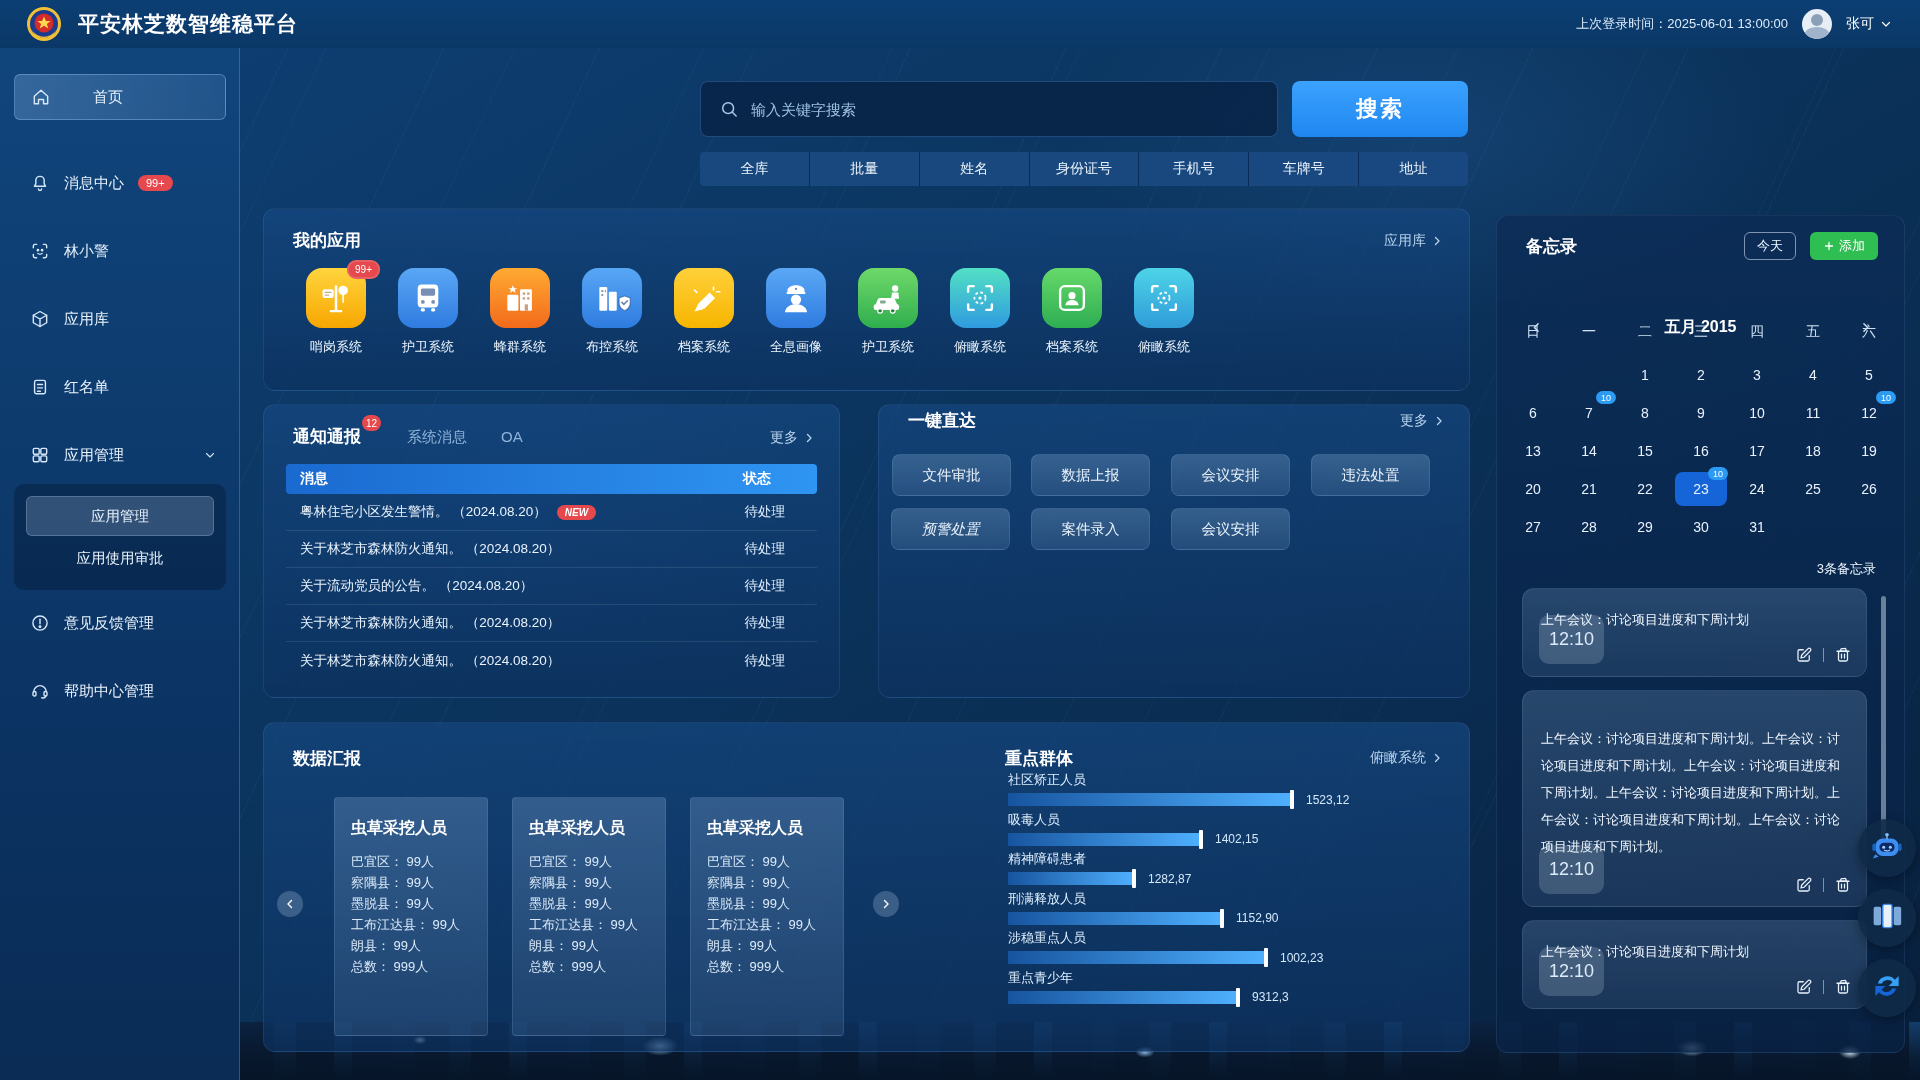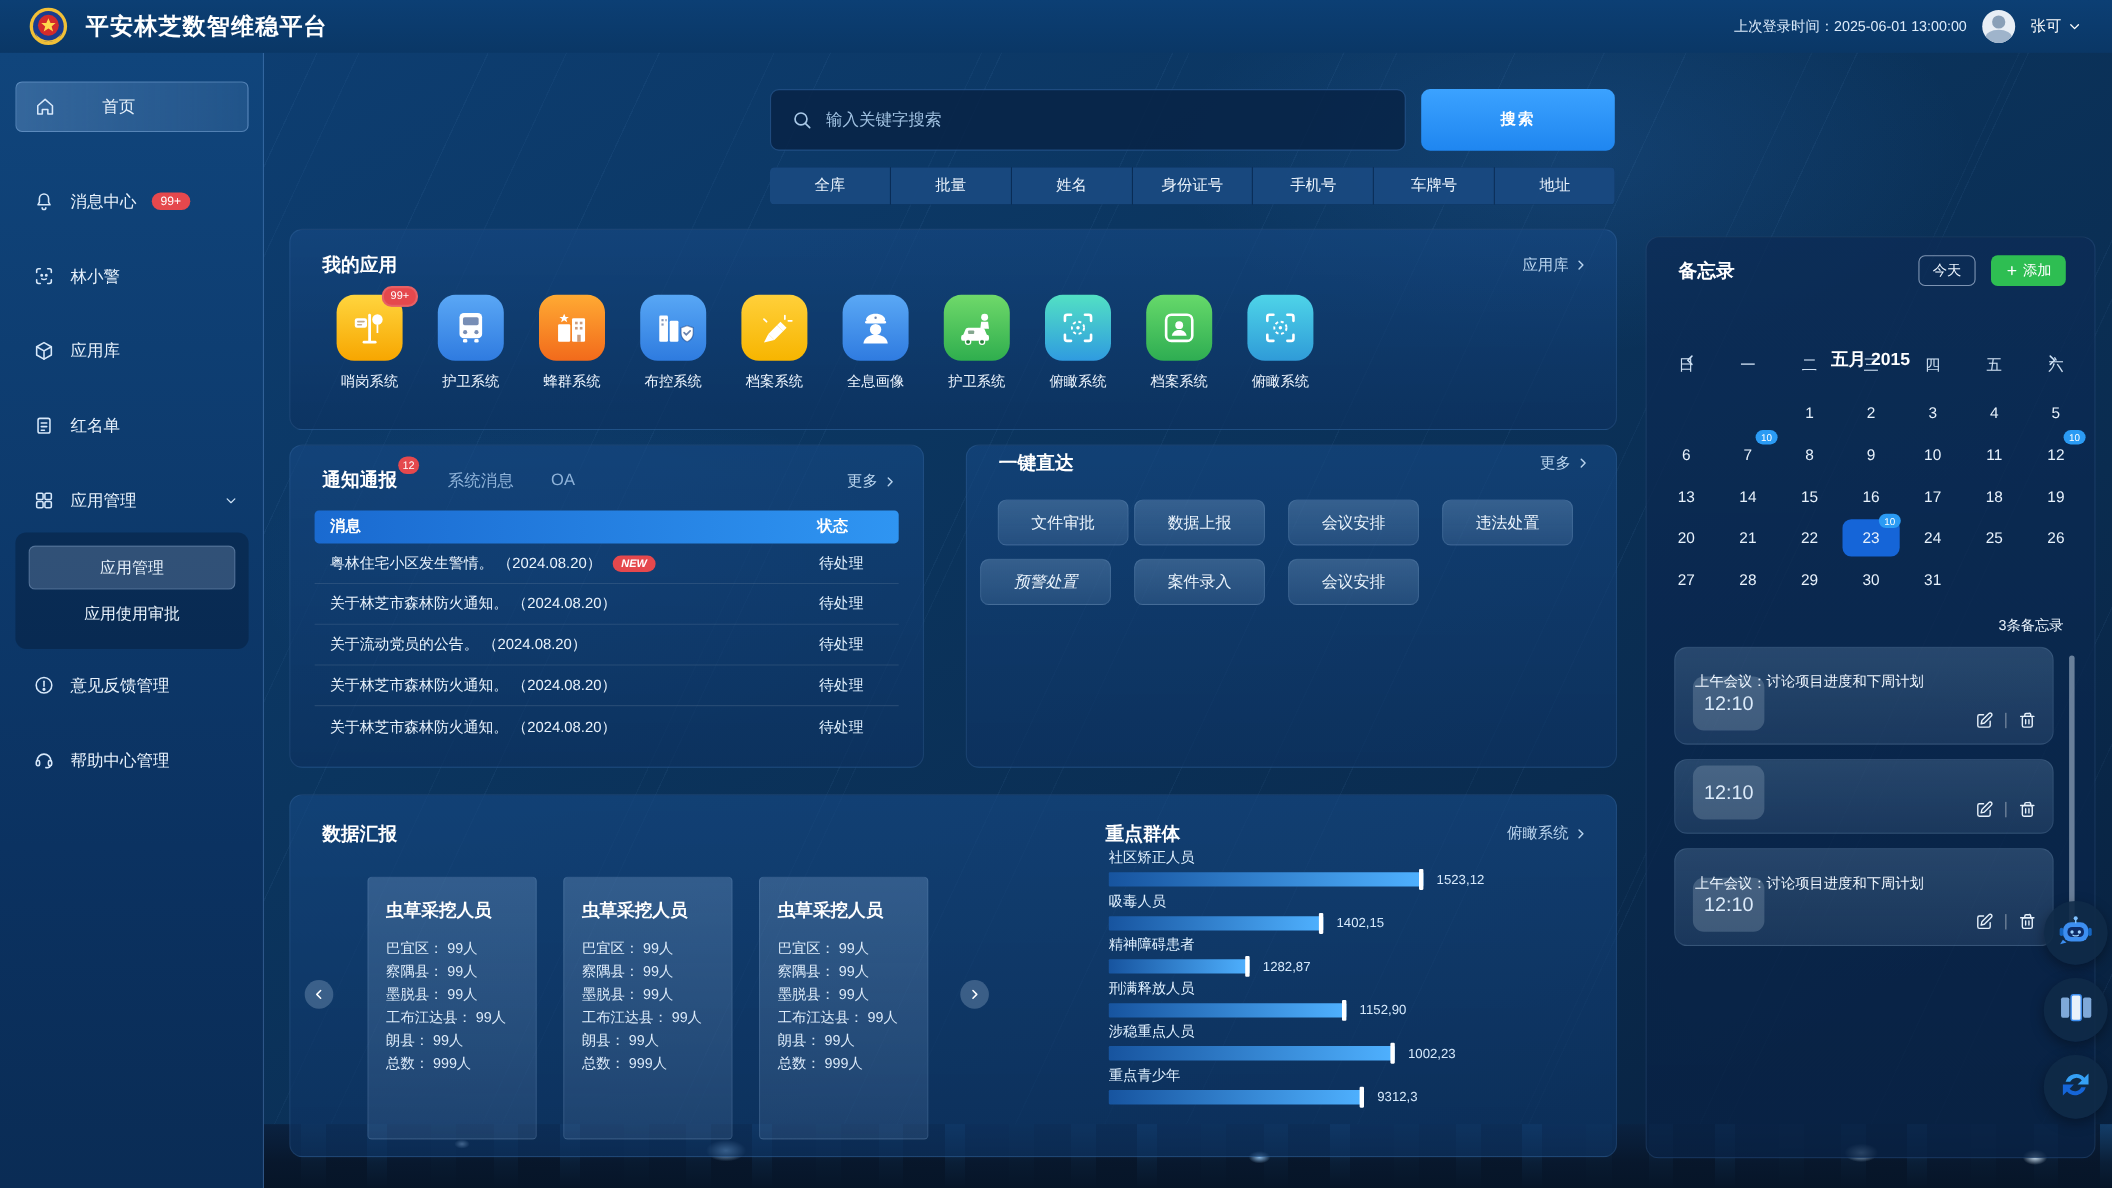--- a/index.html
+++ b/index.html
@@ -54,21 +54,21 @@
   
   .search-input-wrap { position:absolute; left:700px; top:81px; width:578px; height:56px; z-index:2;
     background:rgba(7,34,68,.82); border:1px solid rgba(60,120,190,.45); border-radius:8px;
     display:flex; align-items:center; padding:0 18px; gap:12px; }
   .search-input-wrap .sicon { width:20px; height:20px; color:#a9c9e8; }
   .search-input { flex:1; background:transparent; border:none; outline:none; color:#eaf4ff; font-size:15px;
     font-family:"Liberation Sans","DejaVu Sans",sans-serif; }
   .search-input::placeholder { color:#9fc0e0; }
   .search-btn { position:absolute; left:1292px; top:81px; width:176px; height:56px; z-index:2;
     background:linear-gradient(180deg,#3ba2ff,#1f86f0); border:none; border-radius:8px;
-    color:#fff; font-size:14px; font-weight:bold; cursor:pointer; letter-spacing:2px; }
+    color:#fff; font-size:22px; font-weight:bold; cursor:pointer; letter-spacing:2px; }
   .filter-bar { position:absolute; left:700px; top:152px; width:768px; height:34px; z-index:2;
     display:flex; gap:1px; background:rgba(8,40,80,.7); border-radius:4px; overflow:hidden; }
   .filter-tab { flex:1; background:rgba(30,82,140,.75); display:flex; align-items:center; justify-content:center;
     font-size:14px; color:#eaf3fc; cursor:pointer; }
   
   .panel { position:absolute; border-radius:12px; z-index:2;
     background:linear-gradient(180deg,rgba(22,72,130,.66),rgba(13,50,96,.70));
     border:1px solid rgba(130,180,235,.12); }
   .panel-title { font-size:17px; font-weight:bold; color:#fff; }
   .more-link { display:flex; align-items:center; gap:5px; color:#b9d4ee; font-size:14px; cursor:pointer; }
@@ -492,21 +492,21 @@
     <div class="quick-head">
       <span class="panel-title">一键直达</span>
       <span class="more-link">
         <span>更多</span>
         <svg class="sicon" viewBox="0 0 24 24" fill="none" stroke="currentColor" stroke-width="2.6" stroke-linecap="round" stroke-linejoin="round">
             <path d="M9 5l7 7-7 7"></path>
           </svg>
       </span>
     </div>
     <div class="quick-grid" id="quick-grid">
-        <div class="quick-btn" style="left: 16px; top: 0px; font-family: Liberation Mono, monospace;">文件审批</div>
+        <div class="quick-btn" style="left: 1px; top: 0px; font-family: Liberation Mono, monospace;">文件审批</div>
         <div class="quick-btn" style="left: 140px; top: 0px;">数据上报</div>
         <div class="quick-btn" style="left: 280px; top: 0px;">会议安排</div>
         <div class="quick-btn" style="left: 420px; top: 0px;">违法处置</div>
         <div class="quick-btn" style="left: 0px; top: 54px; font-style: italic;">预警处置</div>
         <div class="quick-btn" style="left: 140px; top: 54px; text-align: center;">案件录入</div>
         <div class="quick-btn" style="left: 280px; top: 54px;">会议安排</div>
       </div>
   </div>
 
   <div class="panel bottom-panel">
@@ -748,20 +748,21 @@
             </svg>
             <span class="memo-divider"></span>
             <svg class="sicon" viewBox="0 0 24 24" fill="none" stroke="currentColor" stroke-width="1.7" stroke-linecap="round" stroke-linejoin="round">
               <path d="M4 7h16M9 7V5a1.5 1.5 0 0 1 1.5-1.5h3A1.5 1.5 0 0 1 15 7"></path>
               <rect x="6" y="7" width="12" height="13" rx="2"></rect>
               <path d="M10 11v5M14 11v5"></path>
             </svg>
           </span>
         </div>
         <div class="memo-card tall">
+          <div class="memo-text">上午会议：讨论项目进度和下周计划。上午会议：讨论项目进度和下周计划。上午会议：讨论项目进度和下周计划。上午会议：讨论项目进度和下周计划。上午会议：讨论项目进度和下周计划。上午会议：讨论项目进度和下周计划。</div>
           <span class="memo-time">12:10</span>
           <span class="memo-actions">
             <svg class="sicon" viewBox="0 0 24 24" fill="none" stroke="currentColor" stroke-width="1.7" stroke-linecap="round" stroke-linejoin="round">
               <path d="M11 5H6a2 2 0 0 0-2 2v11a2 2 0 0 0 2 2h11a2 2 0 0 0 2-2v-5"></path>
               <path d="M17.5 3.5a2.1 2.1 0 0 1 3 3L12 15l-4 1 1-4z"></path>
             </svg>
             <span class="memo-divider"></span>
             <svg class="sicon" viewBox="0 0 24 24" fill="none" stroke="currentColor" stroke-width="1.7" stroke-linecap="round" stroke-linejoin="round">
               <path d="M4 7h16M9 7V5a1.5 1.5 0 0 1 1.5-1.5h3A1.5 1.5 0 0 1 15 7"></path>
               <rect x="6" y="7" width="12" height="13" rx="2"></rect>

